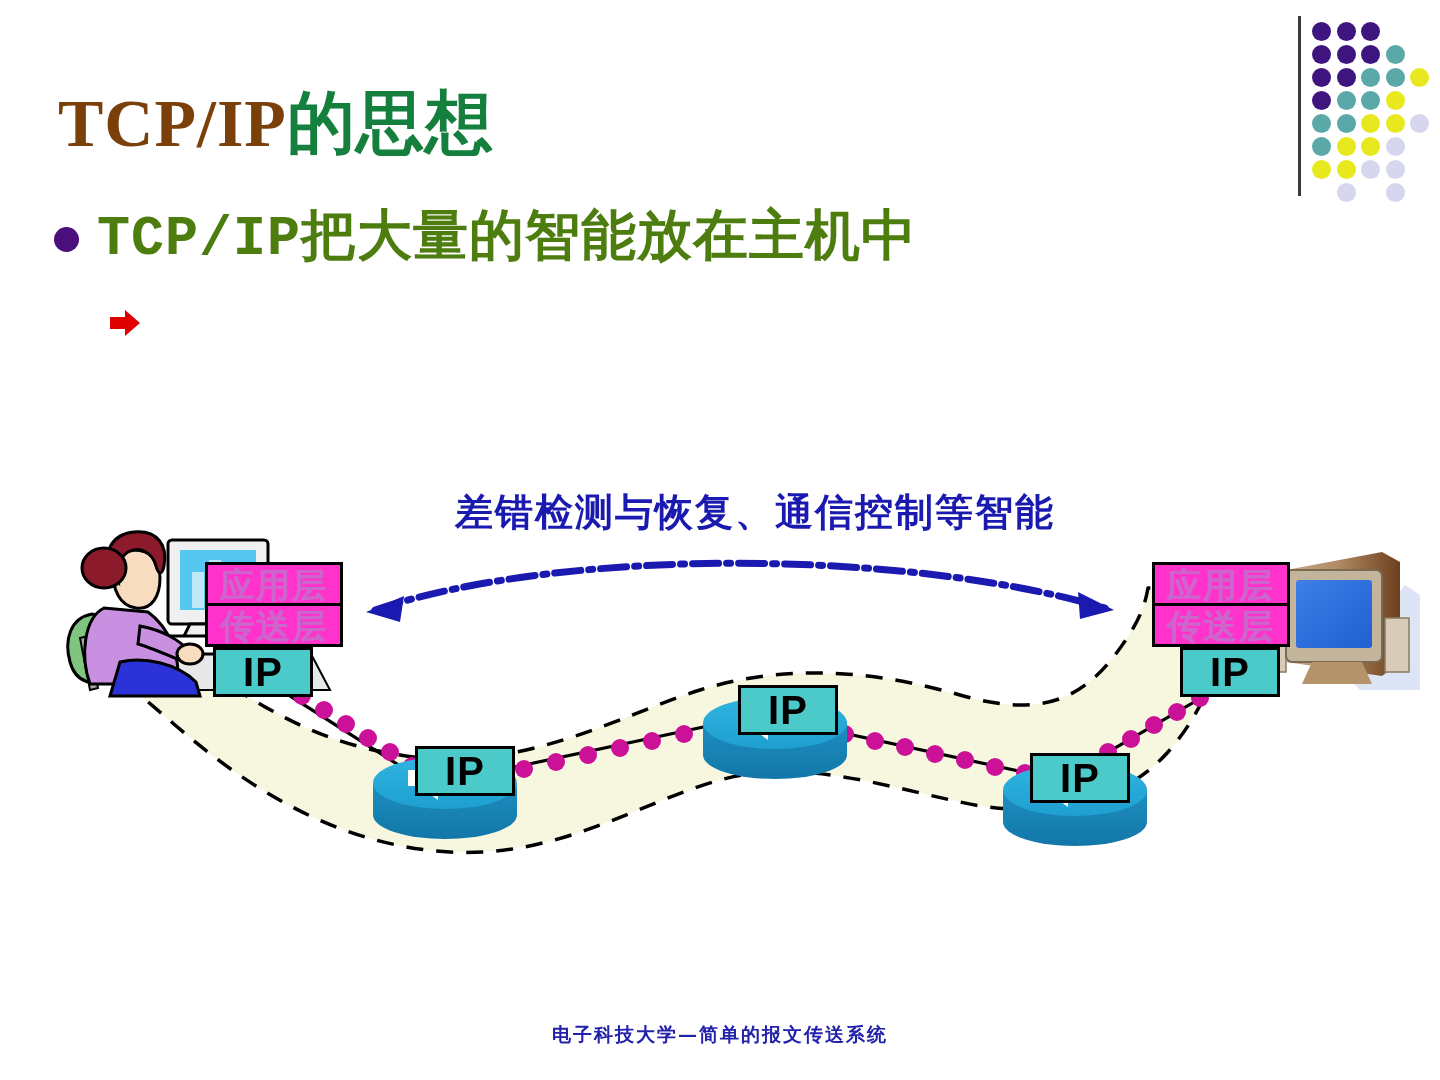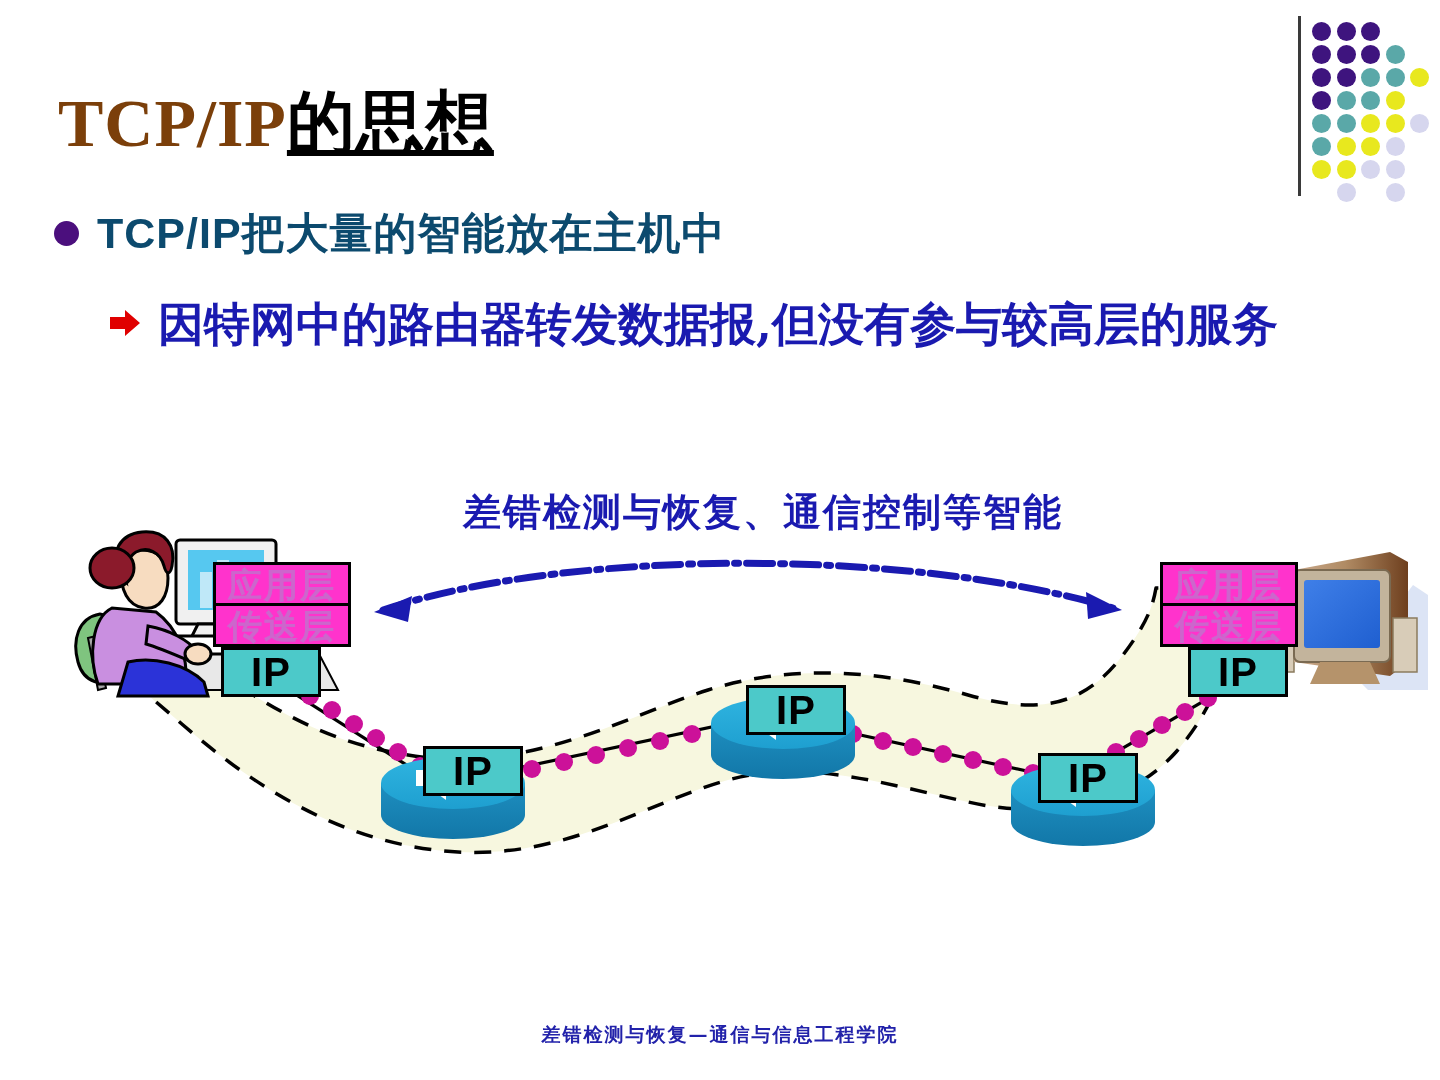--- a/index.html
+++ b/index.html
@@ -32,40 +32,40 @@
   #bullet1{
     position:absolute;left:54px;top:212px;
     display:flex;align-items:center;gap:18px;
     white-space:nowrap;
   }
   #bullet1 .dot{
     width:25px;height:25px;border-radius:50%;
     background:#4b0f7d;flex:none;
   }
   #bullet1 .txt{
-    font-size:43px;font-weight:bold;color:#0c4a6e;
-    font-family:Liberation Sans, sans-serif;
+    font-size:55px;font-weight:bold;color:#4d7c0f;
+    font-family:Liberation Mono, monospace;
     line-height:1;letter-spacing:1px;
   }
 
   #bullet2{
     position:absolute;left:108px;top:296px;width:1300px;
     display:flex;align-items:flex-start;gap:16px;
   }
   #bullet2 .arrow{
     flex:none;margin-top:12px;
   }
   #bullet2 .txt{
     font-size:46px;font-weight:bold;color:#1a1ab0;
     font-family:"DejaVu Serif",serif;
     line-height:1.22;letter-spacing:0px;
   }
 
   
-  #diagram{position:absolute;left:8px;top:440px;width:1408px;height:520px;}
+  #diagram{position:absolute;left:0;top:440px;width:1408px;height:520px;}
   #diagsvg{position:absolute;left:0;top:0;}
 
   .lbl{
     position:absolute;
     font-family:"DejaVu Sans",sans-serif;
     font-weight:bold;
     box-sizing:border-box;
     text-align:center;
     white-space:nowrap;
   }
@@ -147,34 +147,33 @@
       <div class="d" style="left: 71px; top: 129px; background: rgb(232, 232, 30);"></div>
       <div class="d" style="left: 95.5px; top: 129px; background: rgb(214, 214, 238);"></div>
       <div class="d" style="left: 22px; top: 152px; background: rgb(232, 232, 30);"></div>
       <div class="d" style="left: 46.5px; top: 152px; background: rgb(232, 232, 30);"></div>
       <div class="d" style="left: 71px; top: 152px; background: rgb(214, 214, 238);"></div>
       <div class="d" style="left: 95.5px; top: 152px; background: rgb(214, 214, 238);"></div>
       <div class="d" style="left: 46.5px; top: 175px; background: rgb(214, 214, 238);"></div>
       <div class="d" style="left: 95.5px; top: 175px; background: rgb(214, 214, 238);"></div>
     </div>
 
-  <div id="title"><span class="lat" style="color: rgb(123, 63, 10);">TCP/IP</span><span class="han" style="color: #000000; text-decoration: underline;">的思想</span></div>
+  <div id="title"><span class="lat" style="color: rgb(123, 63, 10);">TCP/IP</span><span class="han" style="color: #15803d;">的思想</span></div>
 
   <div id="bullet1">
     <div class="dot"></div>
     <div class="txt">TCP/IP把大量的智能放在主机中</div>
   </div>
 
   <div id="bullet2">
     <span class="arrow">
       <svg width="34" height="30" viewBox="0 0 34 30">
         <path d="M2,9 L17,9 L17,2 L32,15 L17,28 L17,21 L2,21 Z" fill="#E00000"></path>
       </svg>
     </span>
-    <div class="txt">因特网中的路由器转发数据报,但没有参与较高层的服务</div>
   </div>
 
   <div id="diagram">
 
     <svg id="diagsvg" width="1440" height="520" viewBox="0 0 1440 520">
 
       <defs>
         <linearGradient id="routerTop" x1="0" y1="0" x2="0" y2="1">
           <stop offset="0%" stop-color="#2FB4E0"></stop>
           <stop offset="100%" stop-color="#1E9FD0"></stop>
@@ -363,15 +362,15 @@
     <div class="lbl lbl-layer" style="left:1152px;top:122px;">应用层</div>
     <div class="lbl lbl-layer" style="left:1152px;top:163px;">传送层</div>
     <div class="lbl lbl-ip" style="left:1180px;top:207px;">IP</div>
 
     <div class="lbl lbl-ip" style="left:415px;top:306px;">IP</div>
     <div class="lbl lbl-ip" style="left:738px;top:245px;">IP</div>
     <div class="lbl lbl-ip" style="left:1030px;top:313px;">IP</div>
 
   </div>
 
-  <div id="footer">差错检测与恢复—通信与信息工程学院</div>
+  <div id="footer">电子科技大学—简单的报文传送系统</div>
 
 </div>
 
 </body></html>

